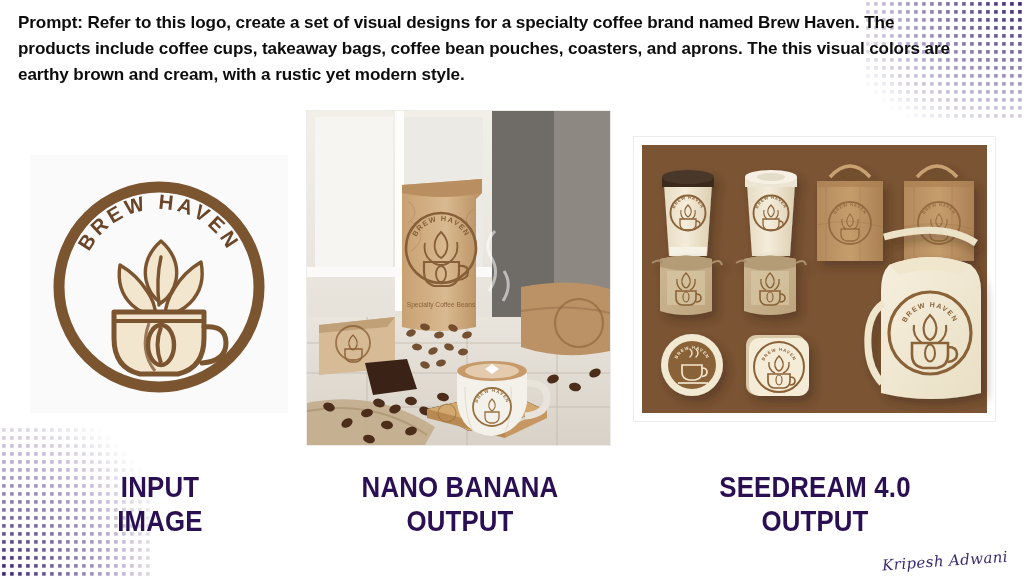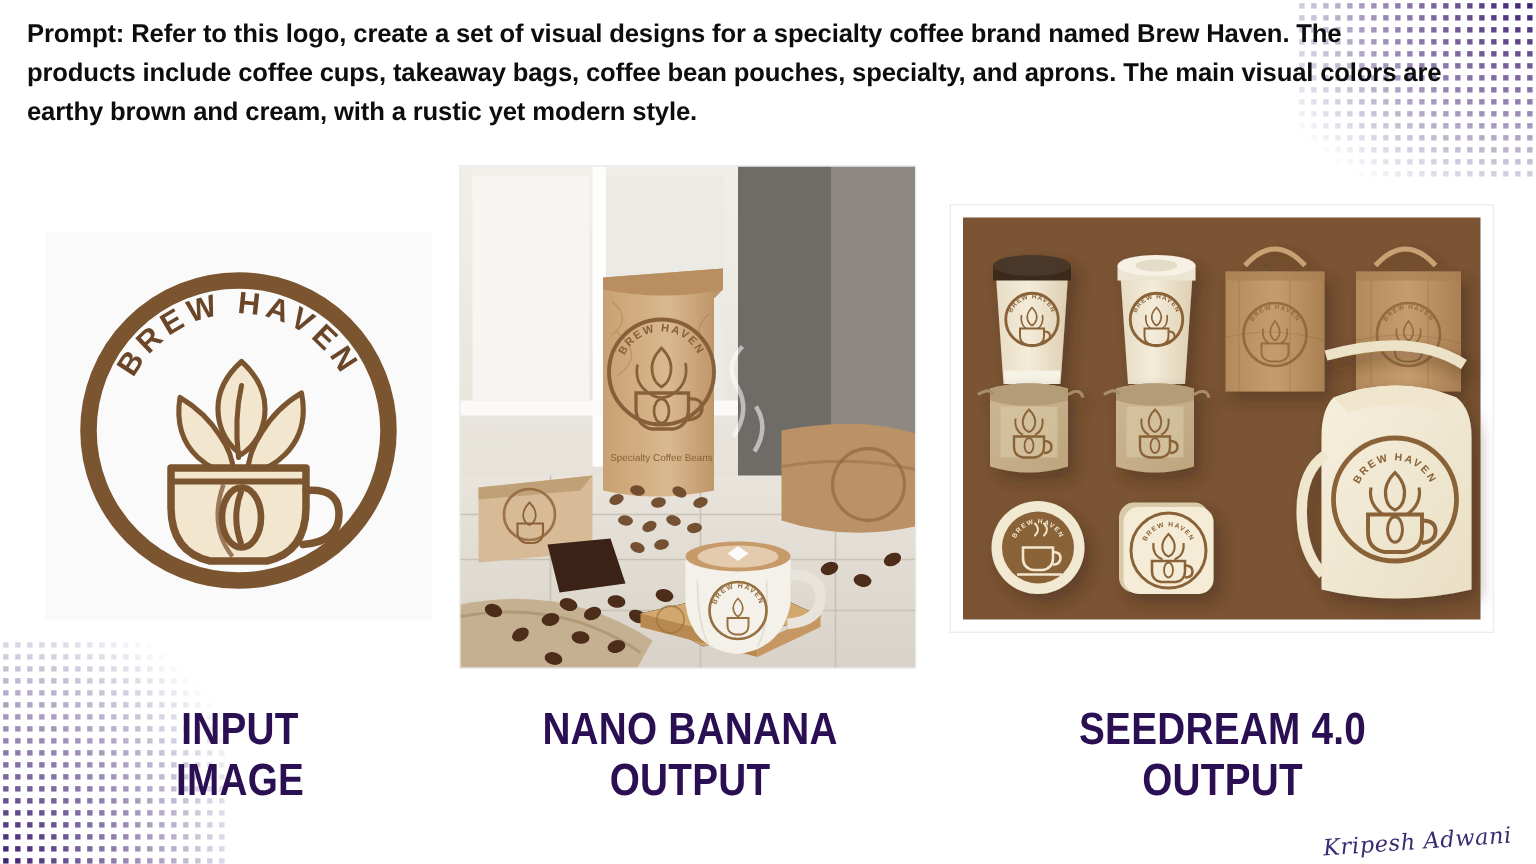--- a/index.html
+++ b/index.html
@@ -78,21 +78,21 @@
     <mask id="mBL">
         <rect width="150" height="150" fill="url(#fadeBL)"></rect>
       </mask>
     <pattern id="dotsBL" width="8" height="8" patternUnits="userSpaceOnUse">
       <rect x="2.1" y="2.1" width="3.6" height="3.6" fill="#3a1c6e"></rect>
     </pattern>
   </defs>
   <rect width="150" height="150" fill="url(#dotsBL)" mask="url(#mBL)"></rect>
 </svg>
 
-<div id="prompt">Prompt: Refer to this logo, create a set of visual designs for a specialty coffee brand named Brew Haven. The products include coffee cups, takeaway bags, coffee bean pouches, specialty, and aprons. The main visual colors are earthy brown and cream, with a rustic yet modern style.</div>
+<div id="prompt">Prompt: Refer to this logo, create a set of visual designs for a specialty coffee brand named Brew Haven. The products include coffee cups, takeaway bags, coffee bean pouches, coasters, and aprons. The this visual colors are earthy brown and cream, with a rustic yet modern style.</div>
 
 <div class="panel" id="panel-input">
   <svg viewBox="0 0 258 258">
     <rect width="258" height="258" fill="#fafafa"></rect>
     <circle cx="129" cy="132" r="100" fill="none" stroke="#7b5430" stroke-width="11"></circle>
     <path id="arcTxt" d="M 51 132 A 78 78 0 0 1 207 132" fill="none"></path>
     <text font-size="20.5" font-weight="bold" fill="#6a4527" font-family="Liberation Sans, sans-serif" letter-spacing="3.4">
       <textPath href="#arcTxt" startOffset="50%" text-anchor="middle">BREW HAVEN</textPath>
     </text>
 

